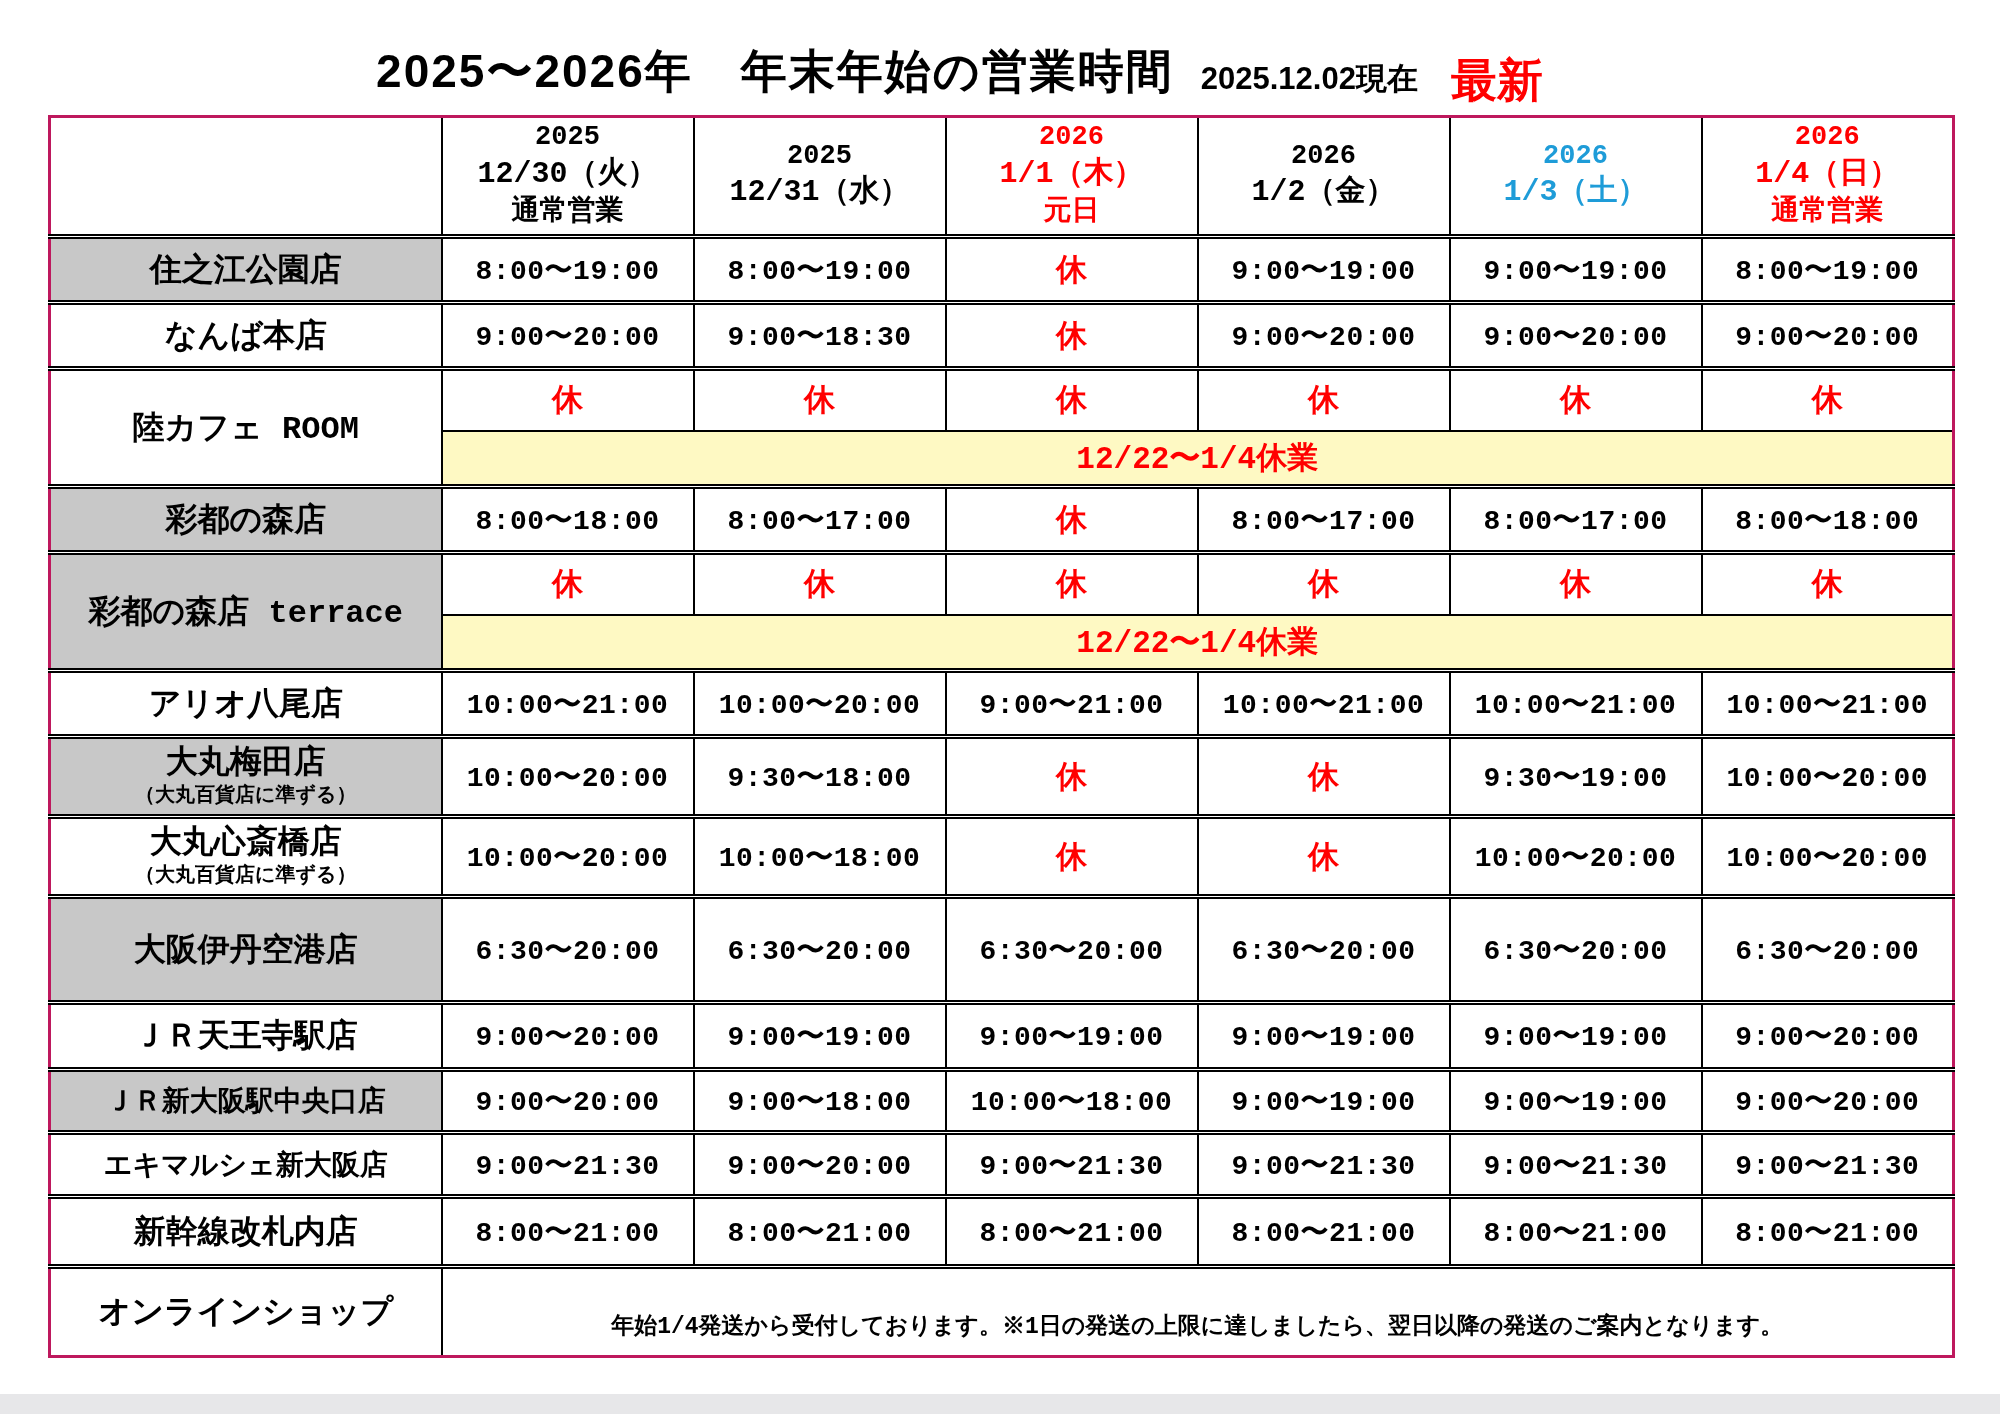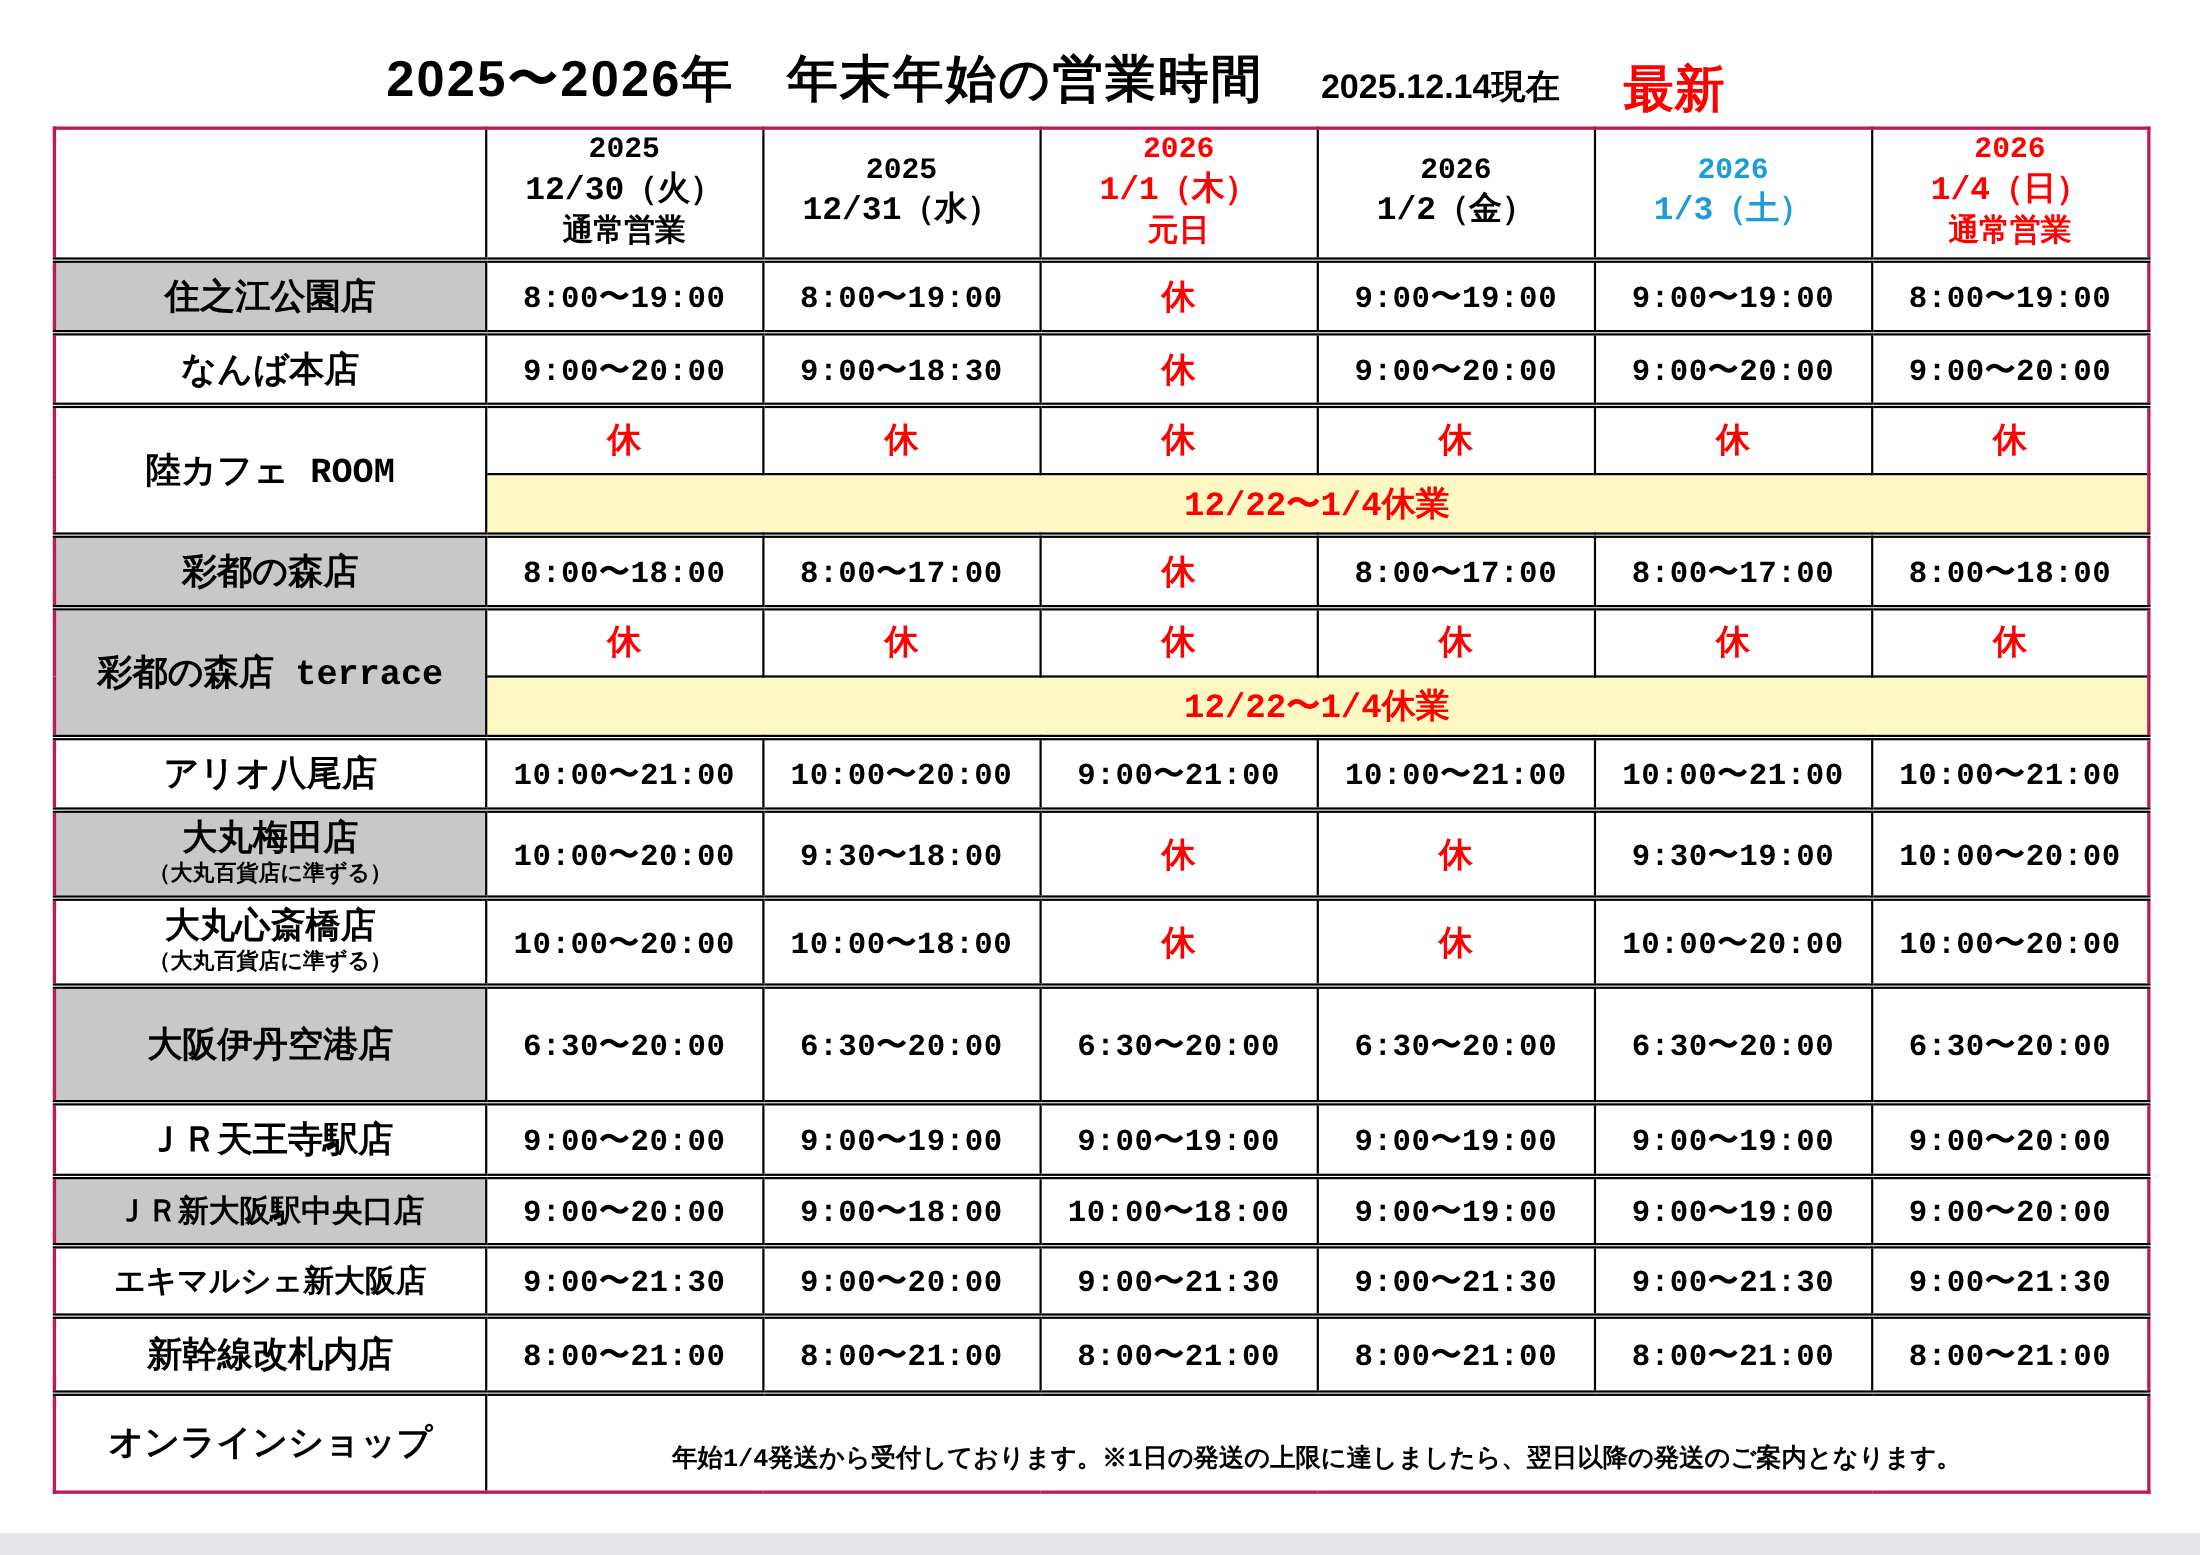--- a/index.html
+++ b/index.html
@@ -4,21 +4,21 @@
 <style>
   html,body{margin:0;padding:0;}
   body{
     width:2000px;height:1414px;position:relative;background:#ffffff;
     font-family:"Liberation Sans","DejaVu Sans",sans-serif;color:#000;
     overflow:hidden;
   }
   
   .title-bar{
     position:absolute;top:14px;left:0;width:1919px;height:92px;
-    display:flex;justify-content:center;align-items:flex-end;gap:52px;
+    display:flex;justify-content:center;align-items:flex-end;gap:27px;
   }
   .title-main{font-size:46px;font-weight:bold;letter-spacing:2px;line-height:1.5;}
   .title-asof{font-size:31px;font-weight:600;line-height:1.75;}
   .title-badge{font-size:46px;font-weight:bold;color:#ff0000;line-height:1.1;margin-left:6px;}
   
   .tbl-wrap{position:absolute;left:48px;top:115px;}
   table{border-collapse:collapse;table-layout:fixed;width:1904px;border:3px solid #be185d;font-family:Liberation Mono, monospace;}
   col.c-store{width:392px;}
   col.c-day{width:252px;}
   th,td{border:2px solid #000;padding:0;text-align:center;vertical-align:middle;overflow:hidden;}
@@ -55,21 +55,21 @@
   tr.rh-s{height:70px;}
   tr.rh-o{height:90px;}
   
   .bottom-strip{position:absolute;left:0;bottom:0;width:2000px;height:20px;background:#e7e7e9;}
 </style>
 </head>
 <body>
 
 <div class="title-bar">
   <span class="title-main">2025〜2026年　年末年始の営業時間</span>
-  <span class="title-asof">2025.12.14現在</span>
+  <span class="title-asof">2025.12.02現在</span>
   <span class="title-badge">最新</span>
 </div>
 
 <div class="tbl-wrap">
 <table>
   <colgroup>
     <col class="c-store">
         <col class="c-day">
         <col class="c-day">
         <col class="c-day">

